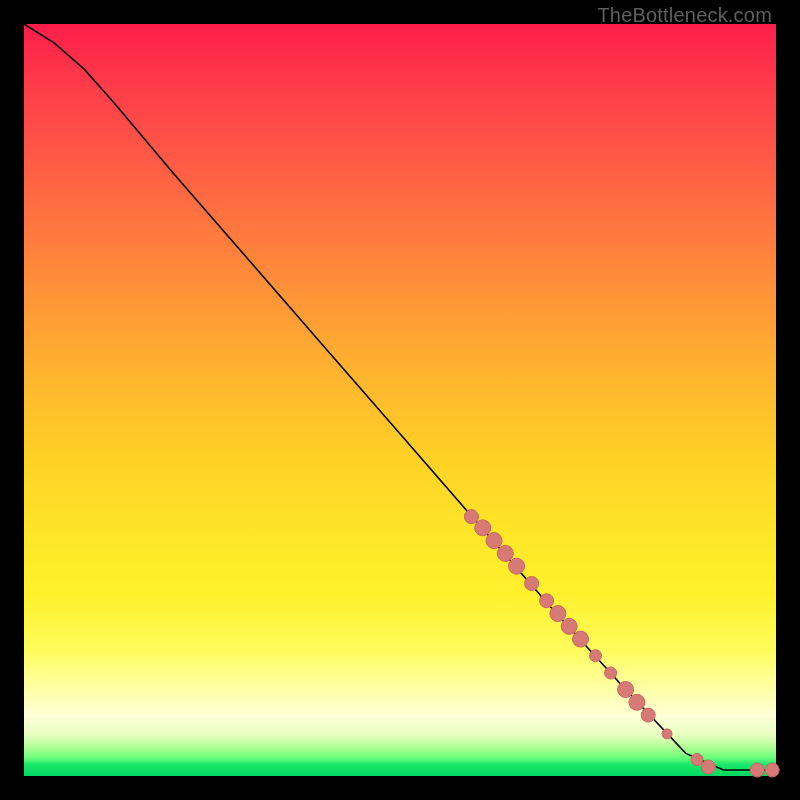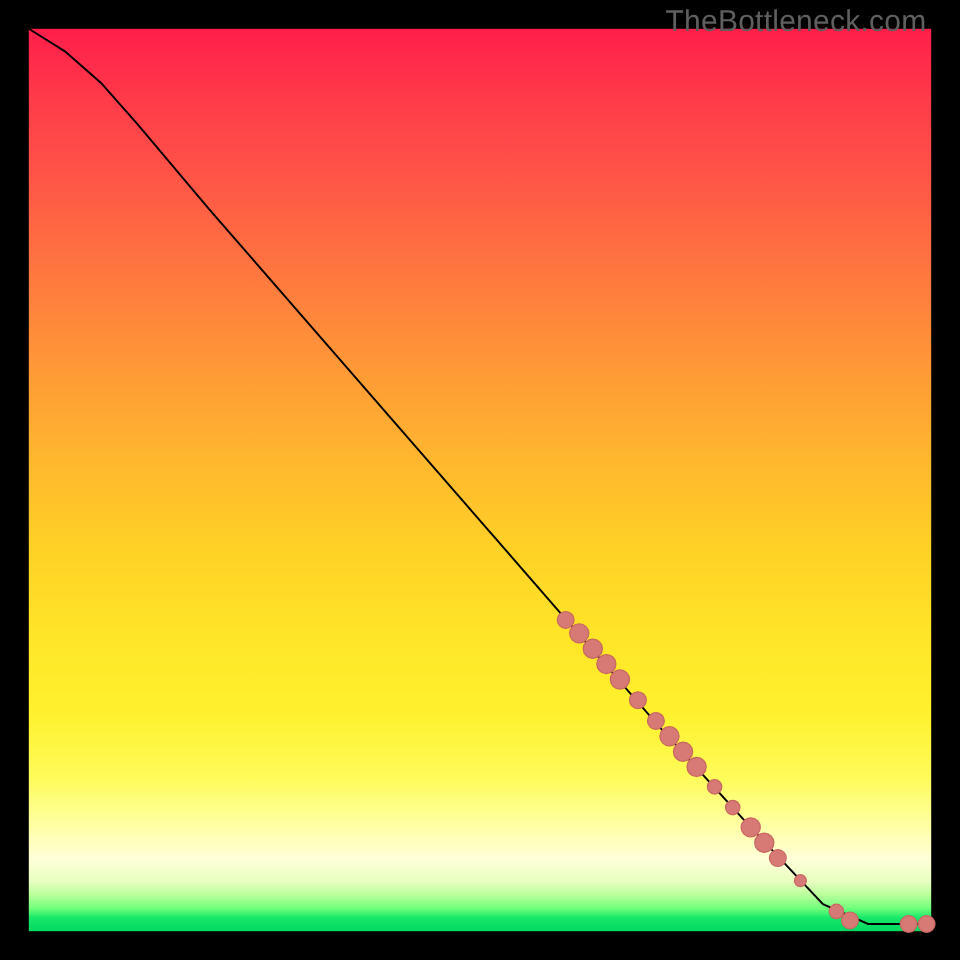--- a/index.html
+++ b/index.html
@@ -34,21 +34,21 @@
       #b8ff9a 96%,
       #6fff7a 97.5%,
       #18e86a 98.5%,
       #00d860 100%
     );
   }
   .watermark {
     position: absolute;
     top: 4px;
     right: 28px;
-    font-size: 25px;
+    font-size: 20px;
     color: #5f5f5f;
     font-weight: 500;
     letter-spacing: 0.2px;
   }
   svg.plot {
     position: absolute;
     left: 0;
     top: 0;
     width: 752px;
     height: 752px;

